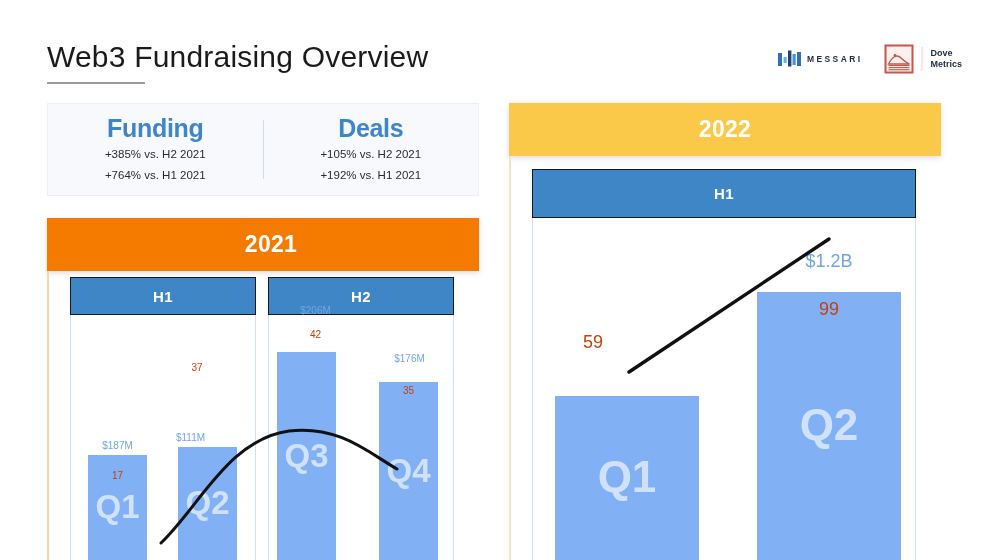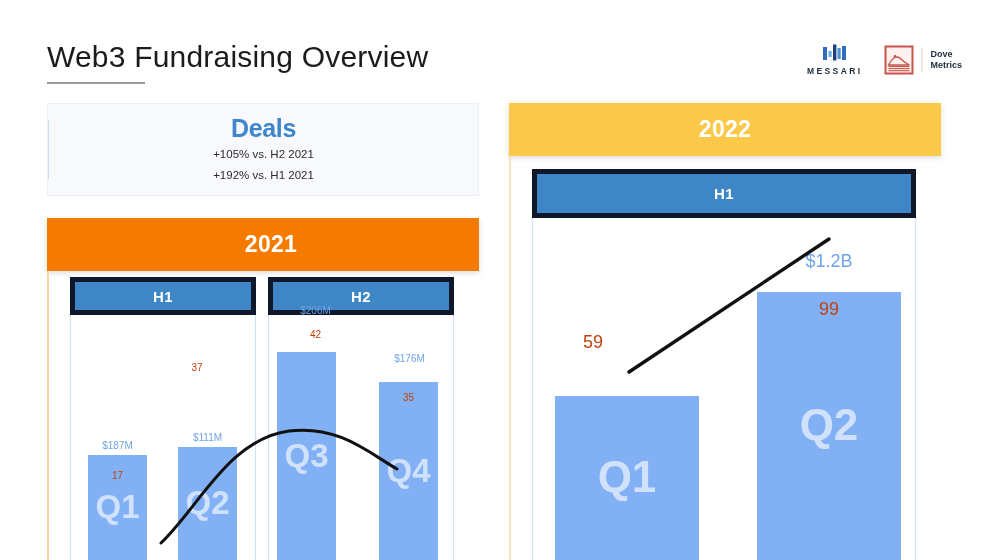--- a/index.html
+++ b/index.html
@@ -17,21 +17,21 @@
     font-size: 30px; font-weight: 400; letter-spacing: .2px;
     color: #1b1b1b; white-space: nowrap;
   }
   .title-rule {
     position: absolute; left: 47px; top: 82px;
     width: 98px; height: 2px; background: #9a9a9a;
   }
 
   
   .logos { position: absolute; right: 38px; top: 44px; display: flex; align-items: center; gap: 22px; }
-  .logo-messari { display: flex; flex-direction: column; align-items: center; gap: 4px; }
+  .logo-messari { display: flex; flex-direction: row; align-items: center; gap: 4px; }
   .messari-mark { width: 26px; height: 18px; }
   .messari-word {
     font-size: 8.5px; font-weight: 700; letter-spacing: 2.4px;
     color: #1d2b3a;
   }
   .logo-dove { display: flex; align-items: center; gap: 7px; }
   .dove-mark { width: 30px; height: 30px; }
   .dove-divider { width: 2px; height: 24px; background: #c0392b22; }
   .dove-word { font-size: 9px; font-weight: 700; color: #1d2b3a; line-height: 1.22; }
 
@@ -69,21 +69,21 @@
   #panel-2022 .year-body { border-left-color: #f6e3c0; }
 
   
   .half {
     position: absolute;
     border-left: 1px solid #cfe0f2;
     border-right: 1px solid #cfe0f2;
   }
   .half-head {
     position: absolute; left: -1px; top: 0; right: -1px; height: 38px;
-    background: #3f86c6; border: 5px solid #0f172a;
+    background: #3f86c6; border: 1px solid #0f172a;
     display: flex; align-items: center; justify-content: center;
     font-size: 15px; font-weight: 700; color: #fff; letter-spacing: .3px;
   }
   .plot { position: absolute; left: 0; right: 0; top: 38px; bottom: 0; }
 
   
   .bar {
     position: absolute; bottom: 0;
     background: #81b0f5;
     display: flex; align-items: center; justify-content: center;
@@ -138,20 +138,25 @@
       </svg>
       <div class="dove-divider"></div>
       <div class="dove-word">
         <div>Dove</div>
         <div>Metrics</div>
       </div>
     </div>
   </div>
 
   <div class="stats-card">
+    <div class="stats-col">
+      <div class="stats-head">Funding</div>
+      <div class="stats-line">+385% vs. H2 2021</div>
+      <div class="stats-line">+764% vs. H1 2021</div>
+    </div>
     <div class="stats-sep"></div>
     <div class="stats-col">
       <div class="stats-head">Deals</div>
       <div class="stats-line">+105% vs. H2 2021</div>
       <div class="stats-line">+192% vs. H1 2021</div>
     </div>
   </div>
 
   <div class="year-panel" id="panel-2021">
     <div class="year-head">2021</div>
@@ -163,40 +168,40 @@
 
           <div class="bar" style="left:17px; width:59px; height:105px;">
             <span class="bar-q">Q1</span>
           </div>
           <div class="amt-label" style="left:17px; width:59px; bottom:109px;">$187M</div>
           <div class="cnt-label" style="left:17px; width:59px; bottom:79px;">17</div>
 
           <div class="bar" style="left:107px; width:59px; height:113px;">
             <span class="bar-q">Q2</span>
           </div>
-          <div class="amt-label" style="left:107px; width:59px; bottom:117px;">$111M</div>
+          <div class="amt-label" style="left:90px; width:59px; bottom:117px;">$111M</div>
           <div class="cnt-label" style="left:103px; width:46px; bottom:187px;">37</div>
         </div>
       </div>
 
       <div class="half" style="left:219px; top:6px; width:186px; bottom:0;">
         <div class="half-head">H2</div>
         <div class="plot">
 
           <div class="bar" style="left:8px; width:59px; height:208px;">
             <span class="bar-q">Q3</span>
           </div>
           <div class="amt-label" style="left:10px; width:73px; bottom:244px;">$206M</div>
           <div class="cnt-label" style="left:17px; width:59px; bottom:220px;">42</div>
 
           <div class="bar" style="left:110px; width:59px; height:178px;">
             <span class="bar-q">Q4</span>
           </div>
           <div class="amt-label" style="left:104px; width:73px; bottom:196px;">$176M</div>
-          <div class="cnt-label" style="left:110px; width:59px; bottom:157px;">35</div>
+          <div class="cnt-label" style="left:110px; width:59px; bottom:164px;">35</div>
         </div>
       </div>
 
       <svg class="trend" width="432" height="289" viewBox="0 0 432 289">
         <path d="M 112 272 C 150 236, 180 168, 240 160 C 290 154, 320 182, 348 198" fill="none" stroke="#111111" stroke-width="3" stroke-linecap="round"></path>
       </svg>
     </div>
   </div>
 
   <div class="year-panel" id="panel-2022">

